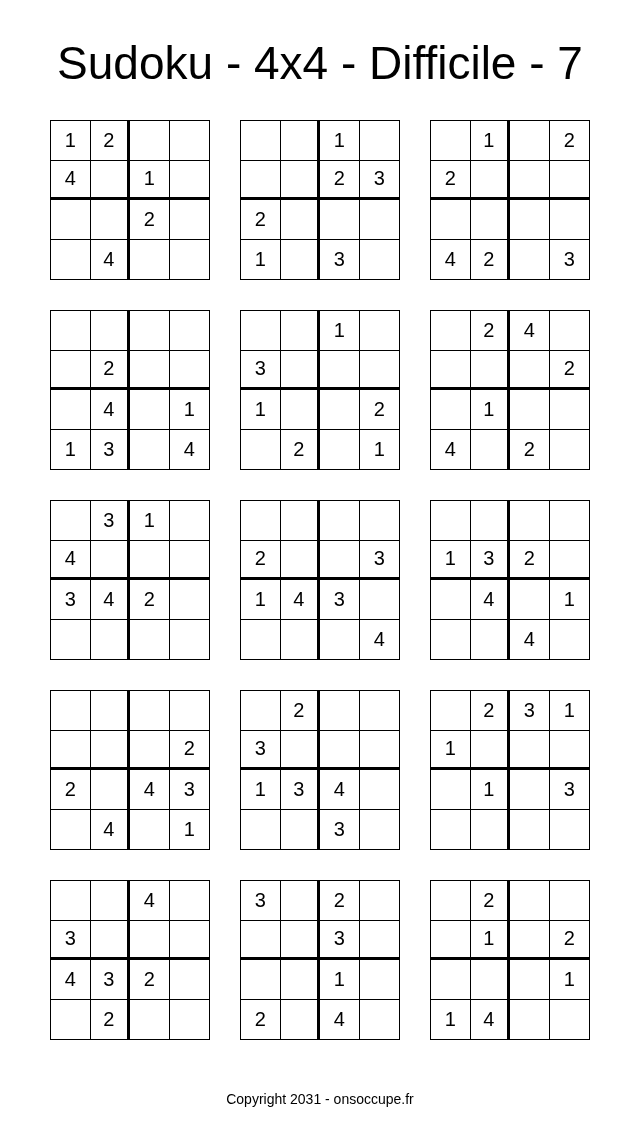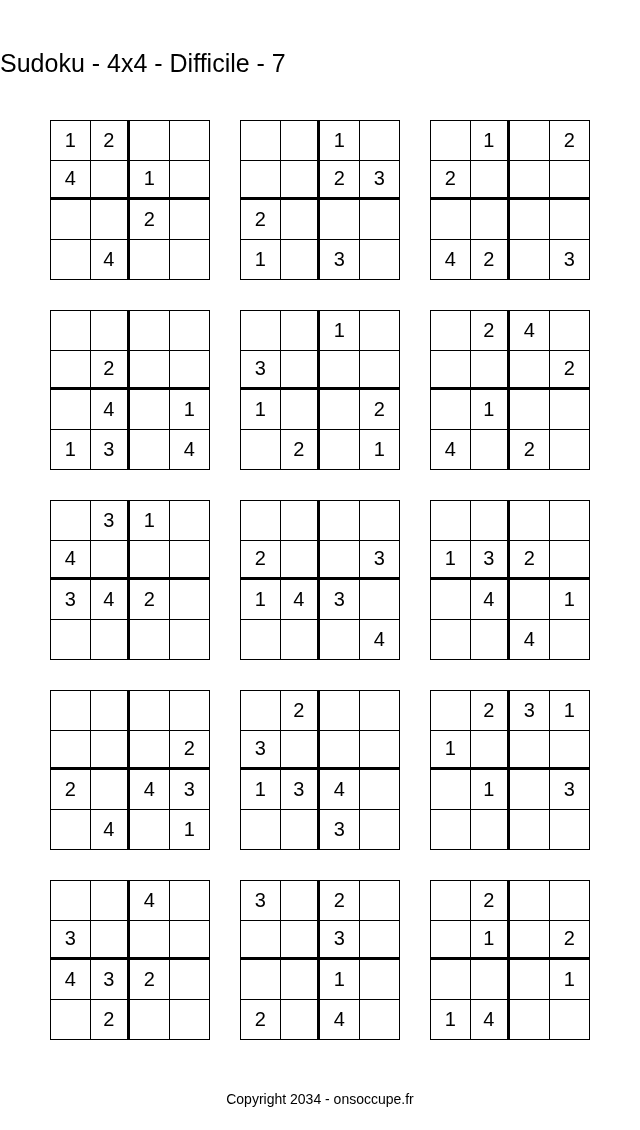--- a/index.html
+++ b/index.html
@@ -1,17 +1,17 @@
 <!DOCTYPE html>
 <html><head>
   <meta charset="utf-8">
   <style>
     html, body { margin: 0; padding: 0; background: #ffffff; }
     body { width: 640px; height: 1130px; position: relative; font-family: "Liberation Sans", sans-serif; color: #000; overflow: hidden; }
-    .title { position: absolute; left: 0; top: 40px; width: 640px; text-align: left; font-size: 25px; line-height: 46px; }
+    .title { position: absolute; left: 0; top: 40px; width: 640px; text-align: center; font-size: 46px; line-height: 46px; }
     .grid { position: absolute; width: 160px; height: 160px; box-sizing: border-box; border: 1px solid #000; display: grid; grid-template-columns: repeat(4, 1fr); grid-template-rows: repeat(4, 1fr); }
     .cell { box-sizing: border-box; border-right: 1px solid #000; border-bottom: 1px solid #000; display: flex; align-items: center; justify-content: center; font-size: 20px; }
     .cell.c3 { border-right: none; }
     .cell.r3 { border-bottom: none; }
     .cell.c1 { border-right: 3px solid #000; }
     .cell.r1 { border-bottom: 3px solid #000; }
     .footer { position: absolute; left: 0; top: 1091px; width: 640px; text-align: center; font-size: 14px; }
   </style>
 </head>
 <body>
@@ -284,13 +284,13 @@
       <div class="cell r2 c1"></div>
       <div class="cell r2 c2"></div>
       <div class="cell r2 c3">1</div>
       <div class="cell r3 c0">1</div>
       <div class="cell r3 c1">4</div>
       <div class="cell r3 c2"></div>
       <div class="cell r3 c3"></div>
     </div>
   </div>
 
-<div class="footer">Copyright 2034 - onsoccupe.fr</div>
+<div class="footer">Copyright 2031 - onsoccupe.fr</div>
 
 </body></html>

